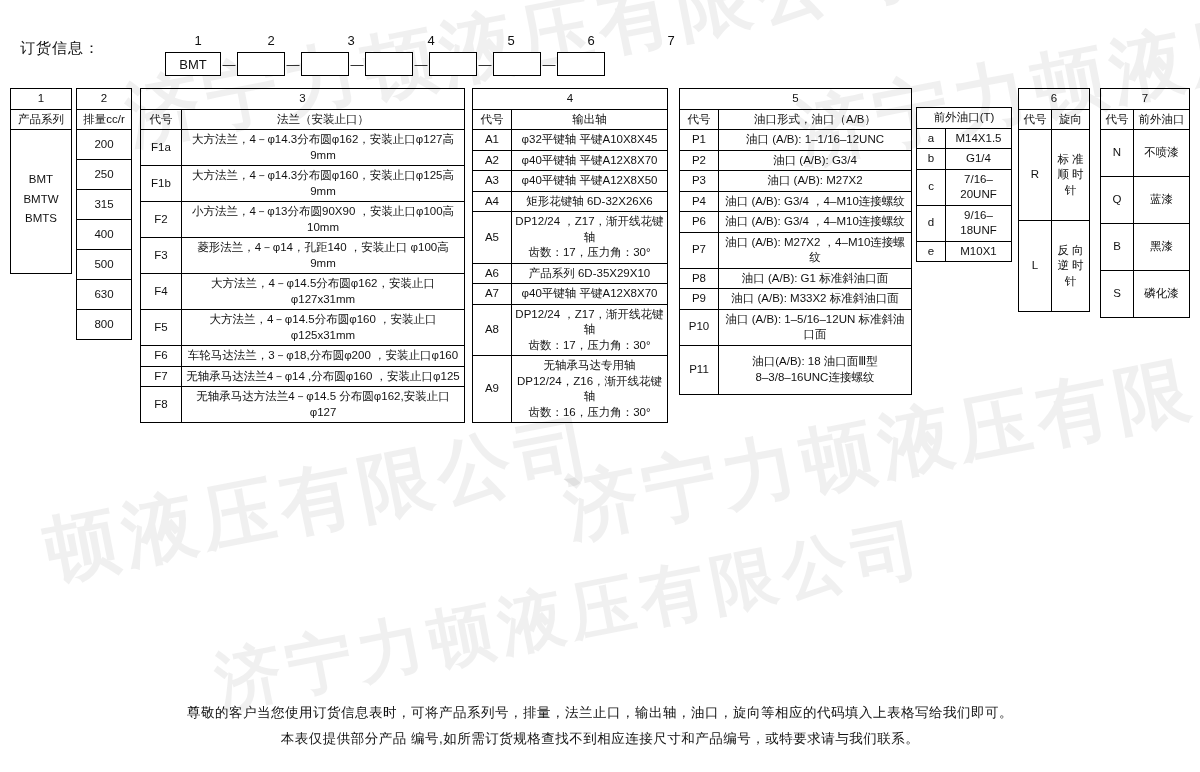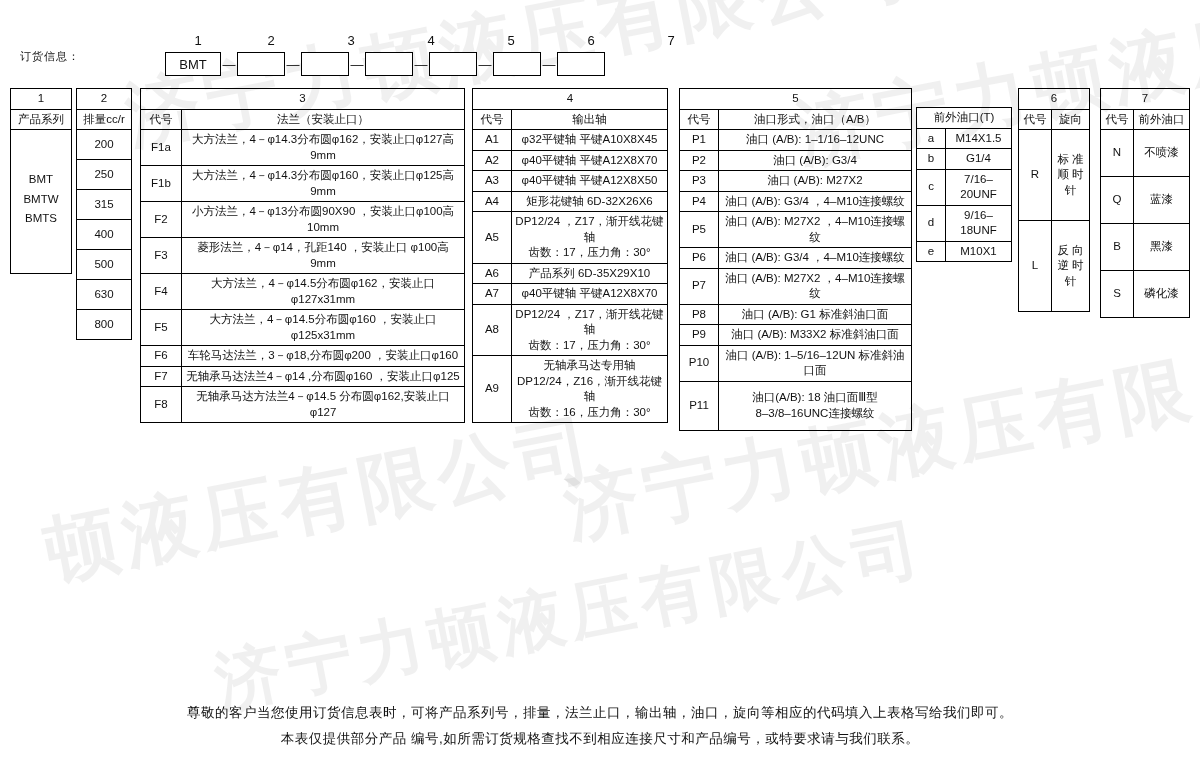--- a/index.html
+++ b/index.html
@@ -18,21 +18,21 @@
     font-weight:bold;
     letter-spacing:6px;
     transform:rotate(-11deg);
     white-space:nowrap;
     pointer-events:none;
     font-family:"DejaVu Sans",sans-serif;
   }
   #root{position:absolute;inset:0;}
 
   .order-label{
-    position:absolute;left:20px;top:49px;font-size:11px;letter-spacing:1px;
+    position:absolute;left:20px;top:39px;font-size:15px;letter-spacing:1px;
   }
 
   
   .codeline{position:absolute;left:165px;top:52px;display:flex;align-items:center;}
   .codebox{
     border:1px solid #000;height:22px;min-width:46px;
     display:flex;align-items:center;justify-content:center;
     font-size:13px;background:#fff;
   }
   .codebox.bmt{min-width:54px;font-size:13px;}
@@ -280,24 +280,20 @@
         </tr>
     <tr>
           <td>P3</td>
           <td class="left small">油口 (A/B): M27X2</td>
         </tr>
     <tr>
           <td>P4</td>
           <td class="left small">油口 (A/B): G3/4   ，4–M10连接螺纹</td>
         </tr>
     <tr>
-          <td>P5</td>
-          <td class="left small">油口 (A/B): M27X2 ，4–M10连接螺纹</td>
-        </tr>
-    <tr>
           <td>P6</td>
           <td class="left small">油口 (A/B): G3/4   ，4–M10连接螺纹</td>
         </tr>
     <tr>
           <td>P7</td>
           <td class="left small">油口 (A/B): M27X2  ，4–M10连接螺纹</td>
         </tr>
     <tr>
           <td>P8</td>
           <td class="left small">油口 (A/B): G1        标准斜油口面</td>

